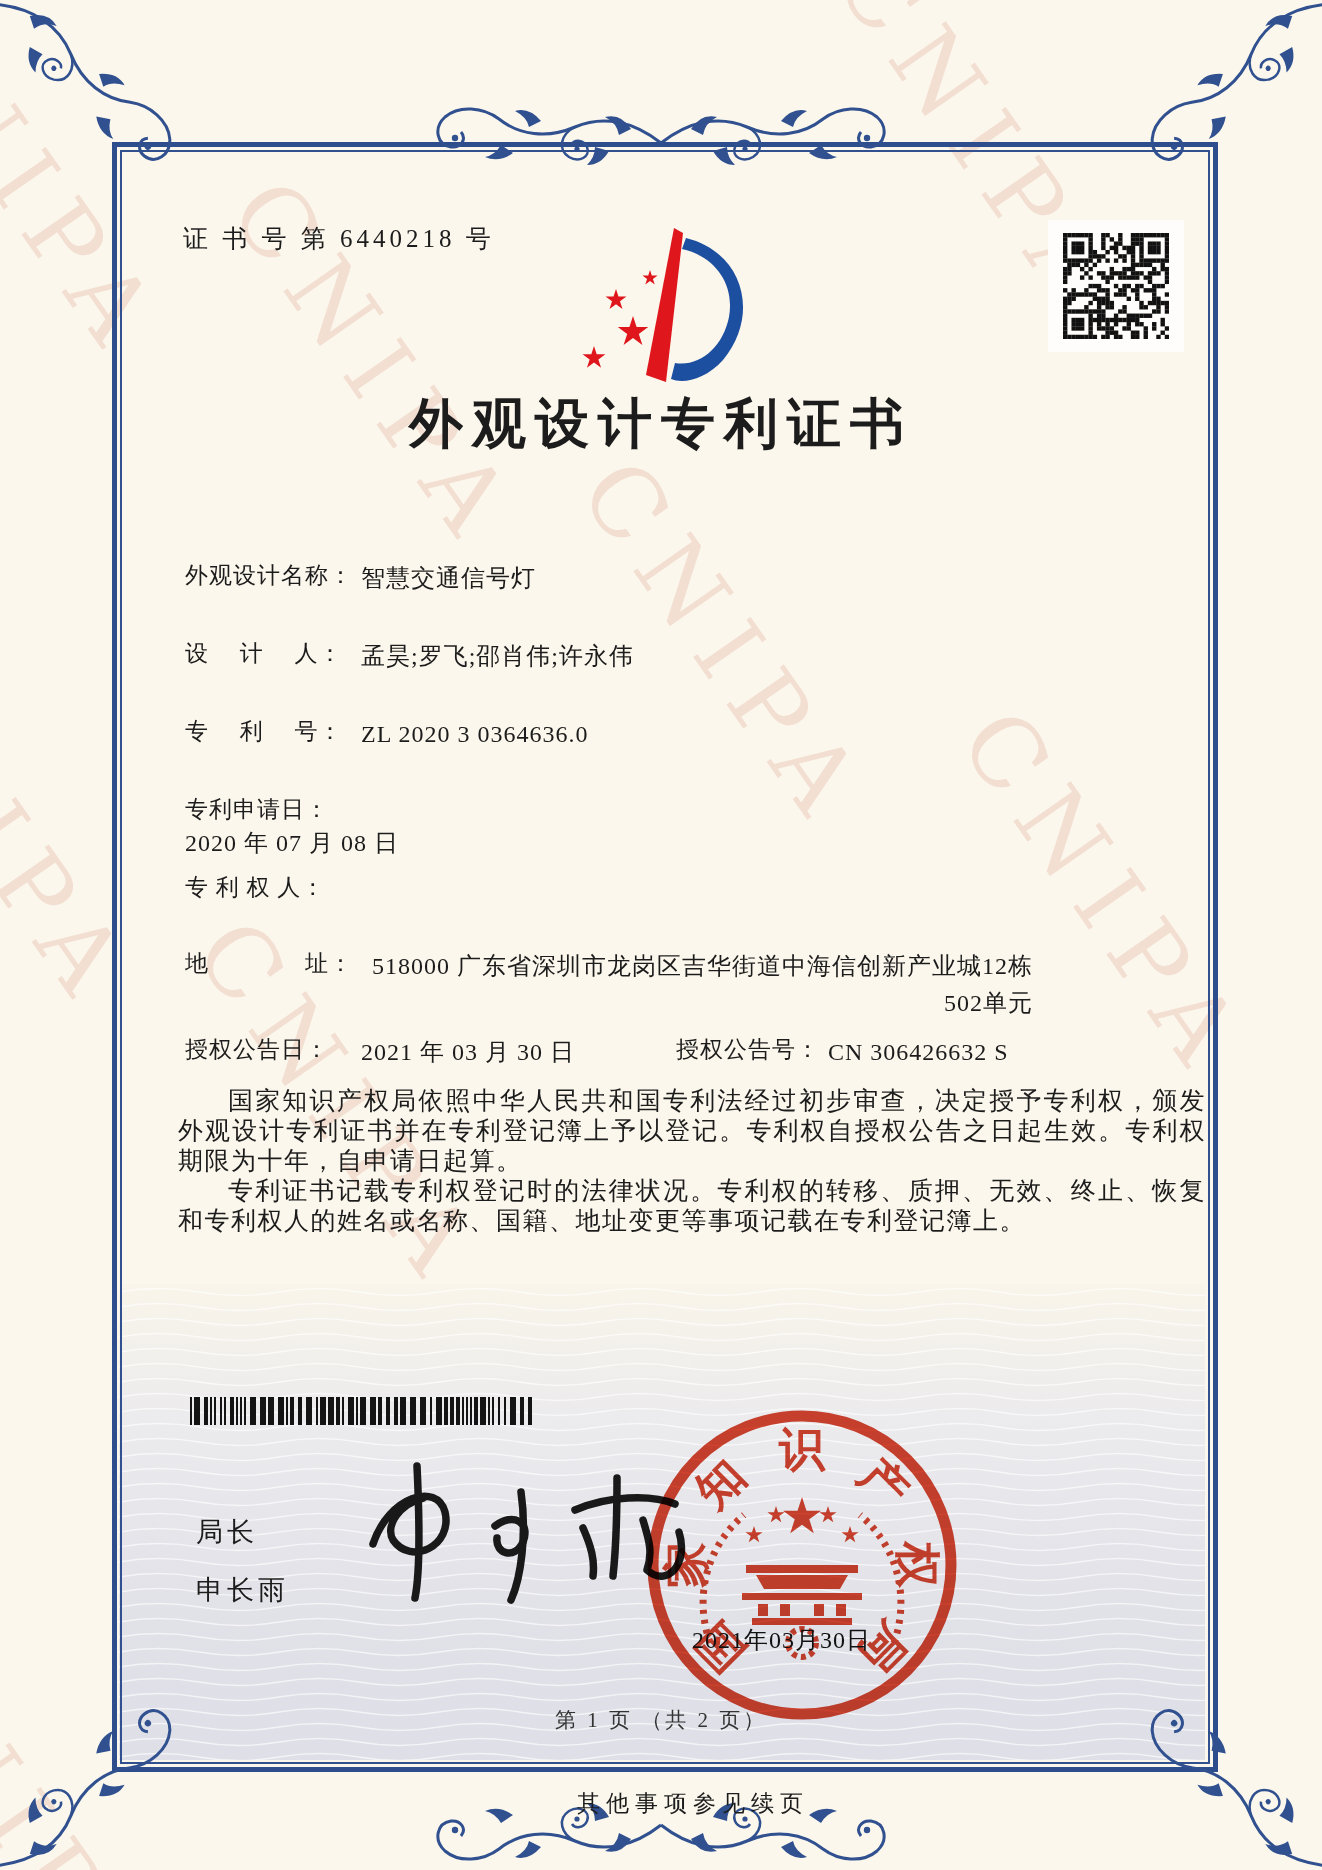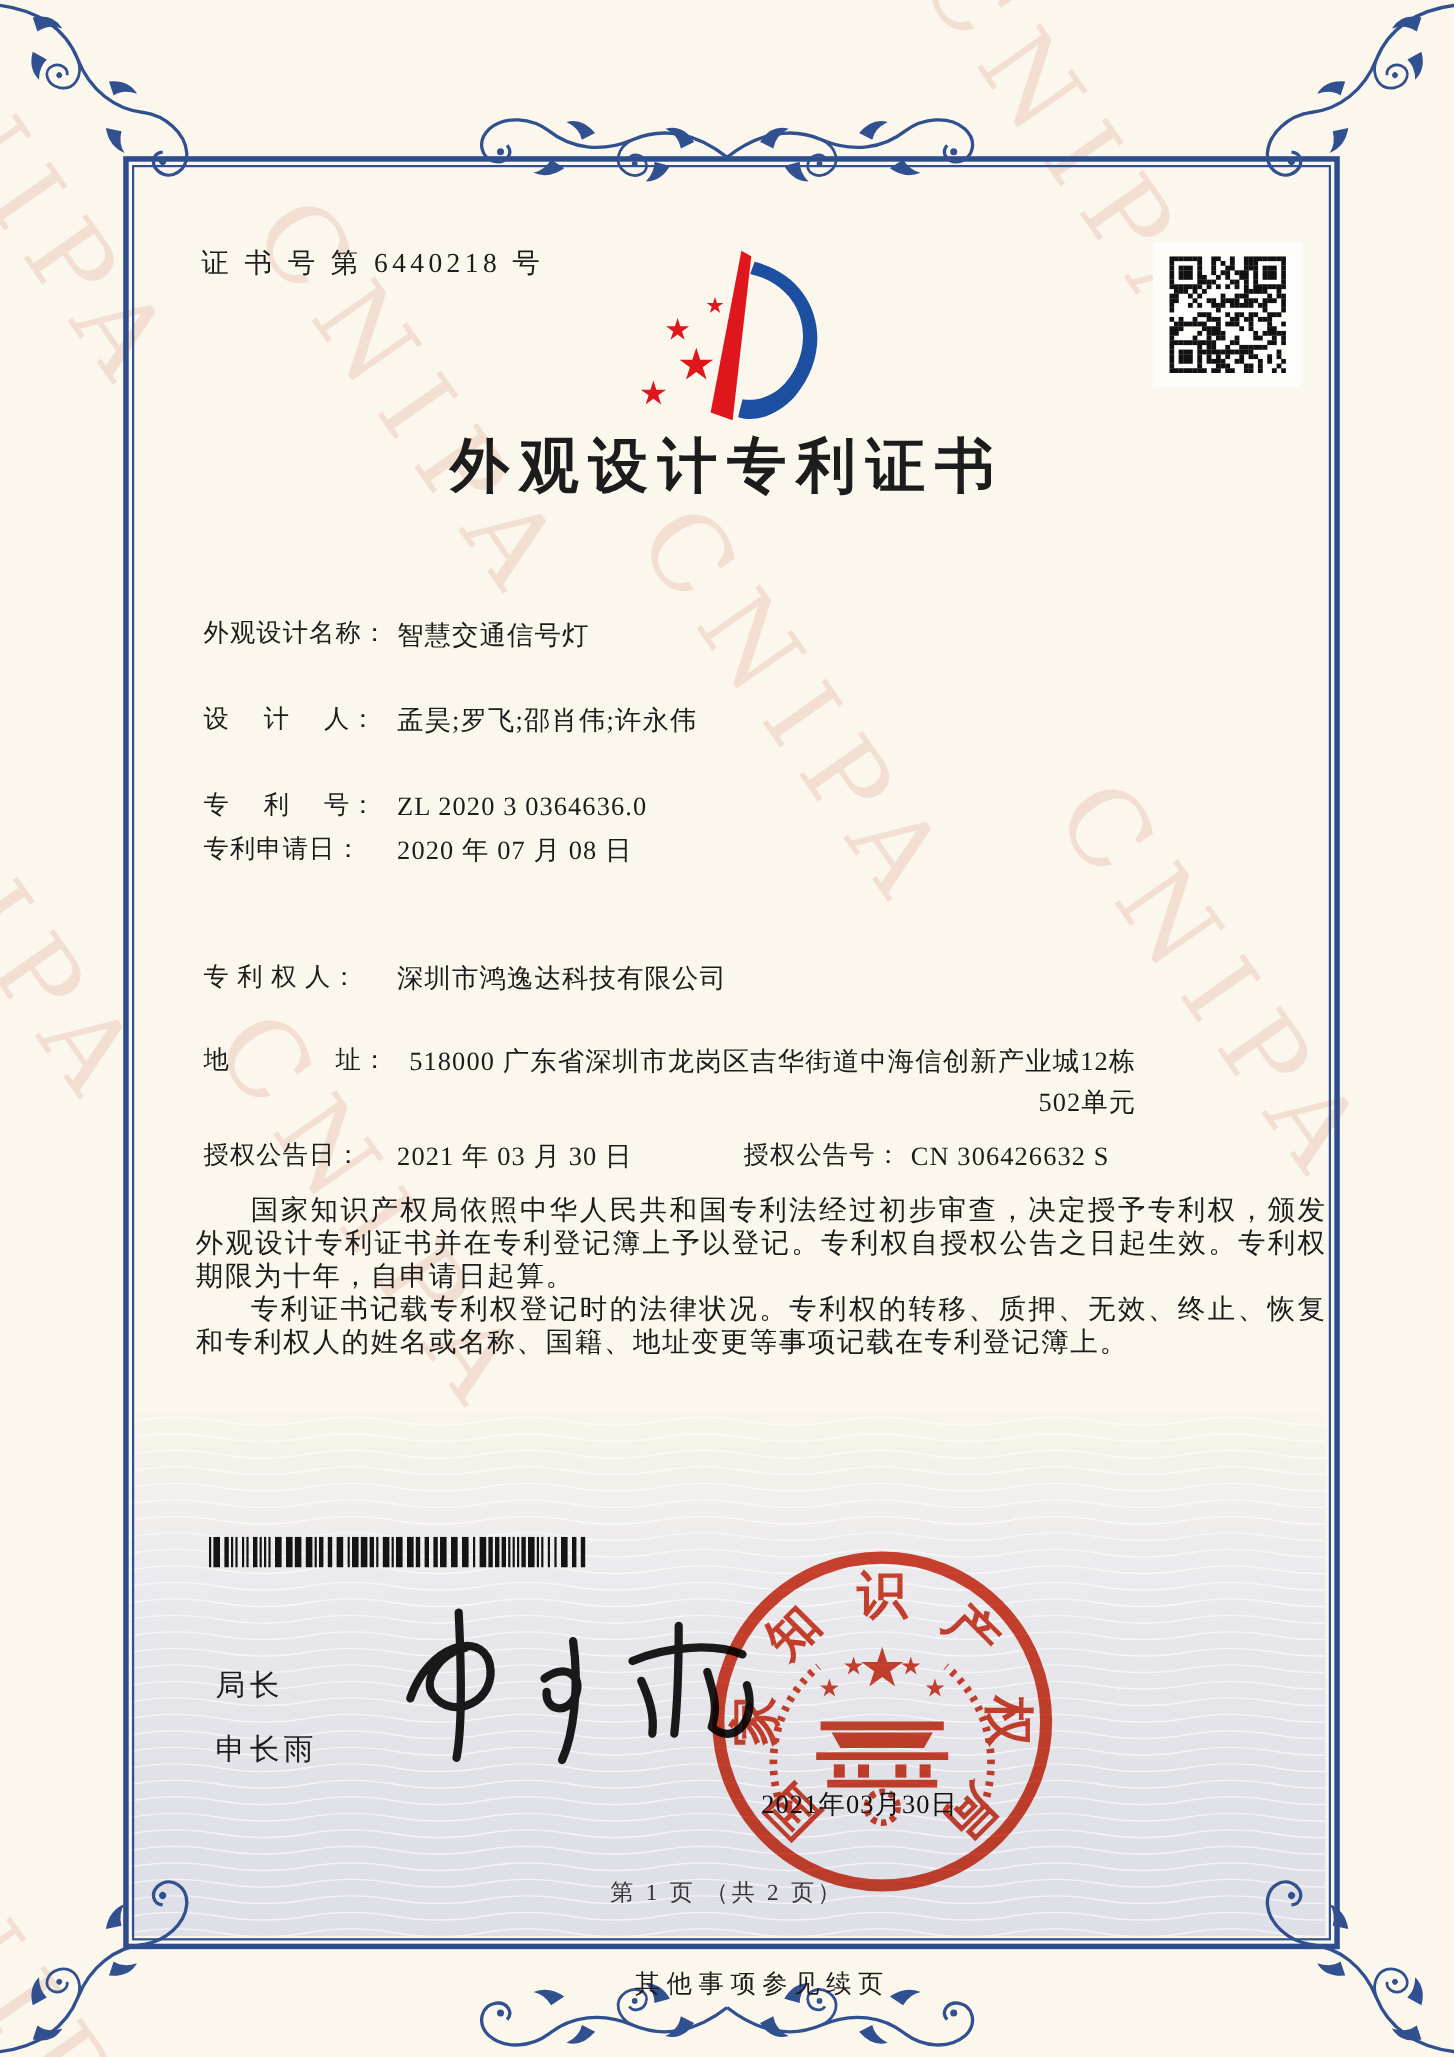--- a/index.html
+++ b/index.html
@@ -26,21 +26,21 @@
            display:flex;align-items:center;justify-content:center;}
   .title{position:absolute;left:0;top:388px;width:100%;text-align:center;font-size:54px;
          font-weight:700;letter-spacing:9px;z-index:5;}
   
   .field{position:absolute;left:185px;z-index:5;font-size:24px;display:flex;}
   .field .label{display:inline-block;width:176px;font-size:23px;letter-spacing:1px;white-space:pre;flex:none;}
   .field .value{display:inline-block;letter-spacing:1px;line-height:37px;text-align:right;}
   .f-design{top:560px;}
   .f-designer{top:638px;}
   .f-patno{top:716px;}
-  .f-filing{top:756px;}
+  .f-filing{top:794px;flex-direction:column;}
   .f-patentee{top:872px;}
   .f-address{top:948px;}
   .f-address .value{width:672px;}
   .f-grantdate{top:1034px;}
   .f-grantno{top:1034px;left:676px;}
   .f-grantno .label{width:152px;}
   
   .body-text{position:absolute;left:150px;top:1086px;width:1028px;z-index:5;
              font-size:25px;line-height:30px;letter-spacing:1.5px;text-align:justify;margin-left:28px;}
   .body-text p{margin:0;text-indent:2em;}
@@ -518,21 +518,20 @@
 <div class="field f-patno">
   <span class="label">专　 利 　号：</span>
   <span class="value">ZL 2020 3 0364636.0</span>
 </div>
 <div class="field f-filing">
   <span class="label">专利申请日：</span>
   <span class="value">2020 年 07 月 08 日</span>
 </div>
 <div class="field f-patentee">
   <span class="label">专 利 权 人：</span>
-  <span class="value">深圳市鸿逸达科技有限公司</span>
 </div>
 <div class="field f-address">
   <span class="label">地　　　　址：</span>
   <span class="value">518000 广东省深圳市龙岗区吉华街道中海信创新产业城12栋502单元</span>
 </div>
 <div class="field f-grantdate">
   <span class="label">授权公告日：</span>
   <span class="value">2021 年 03 月 30 日</span>
 </div>
 <div class="field f-grantno">

